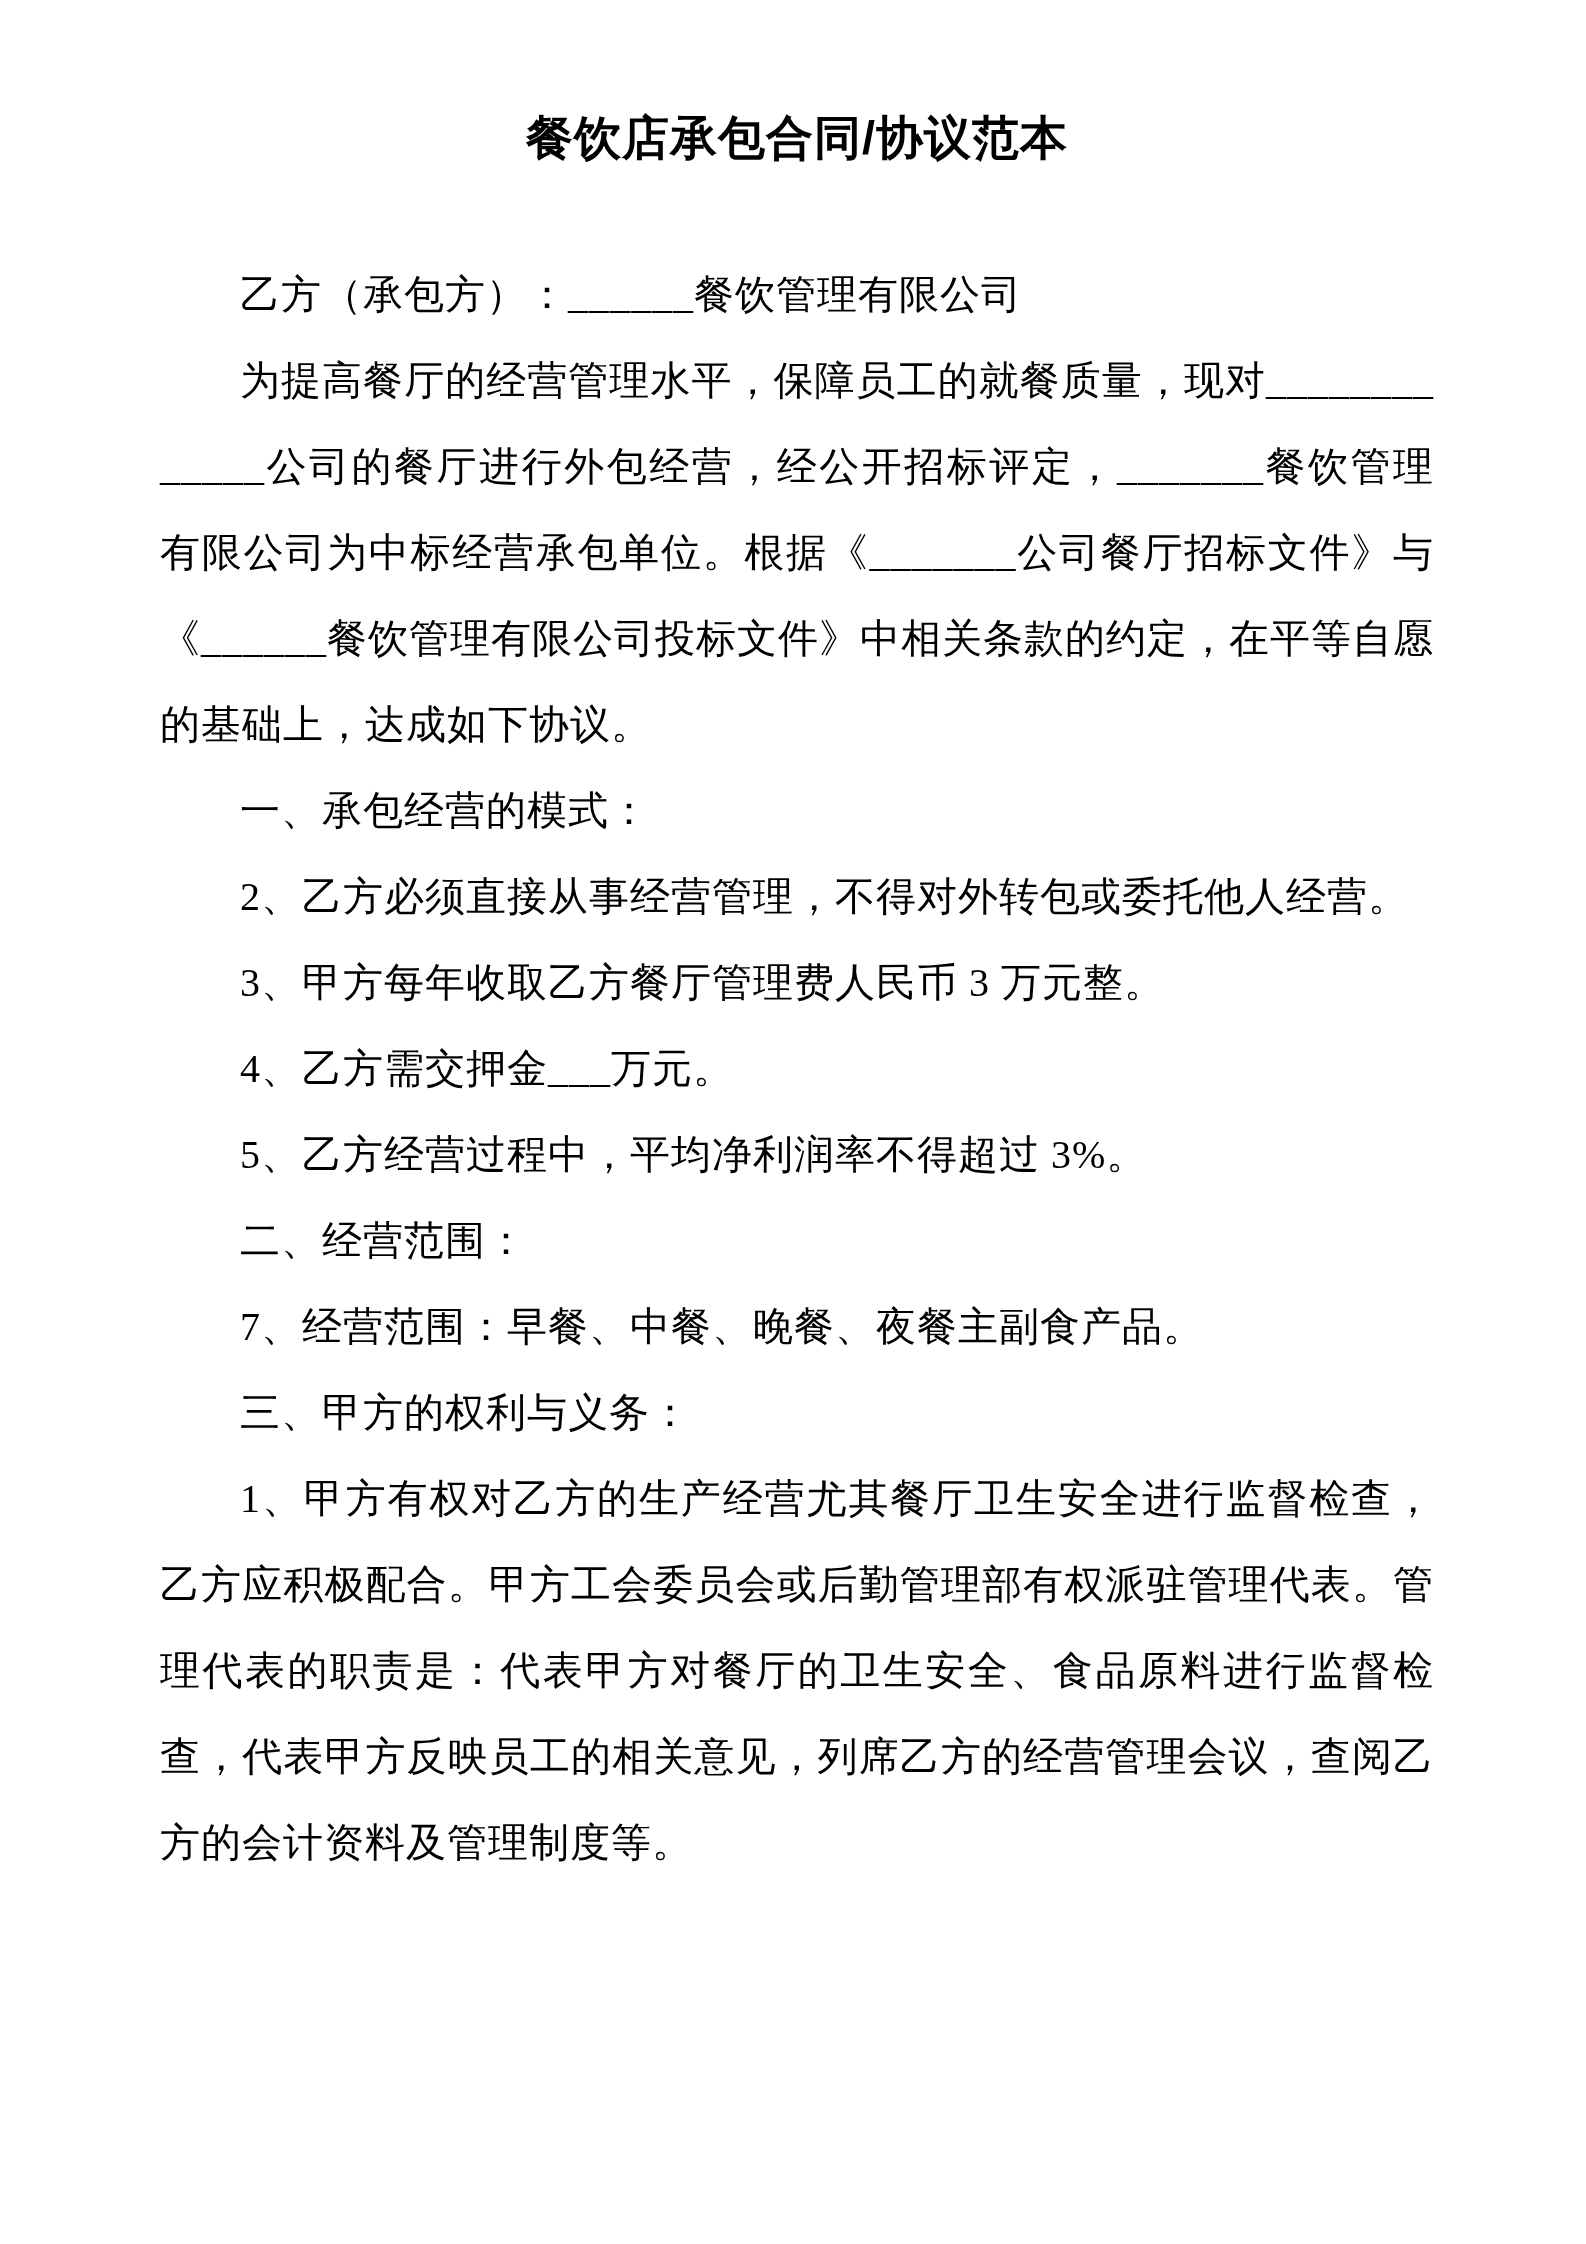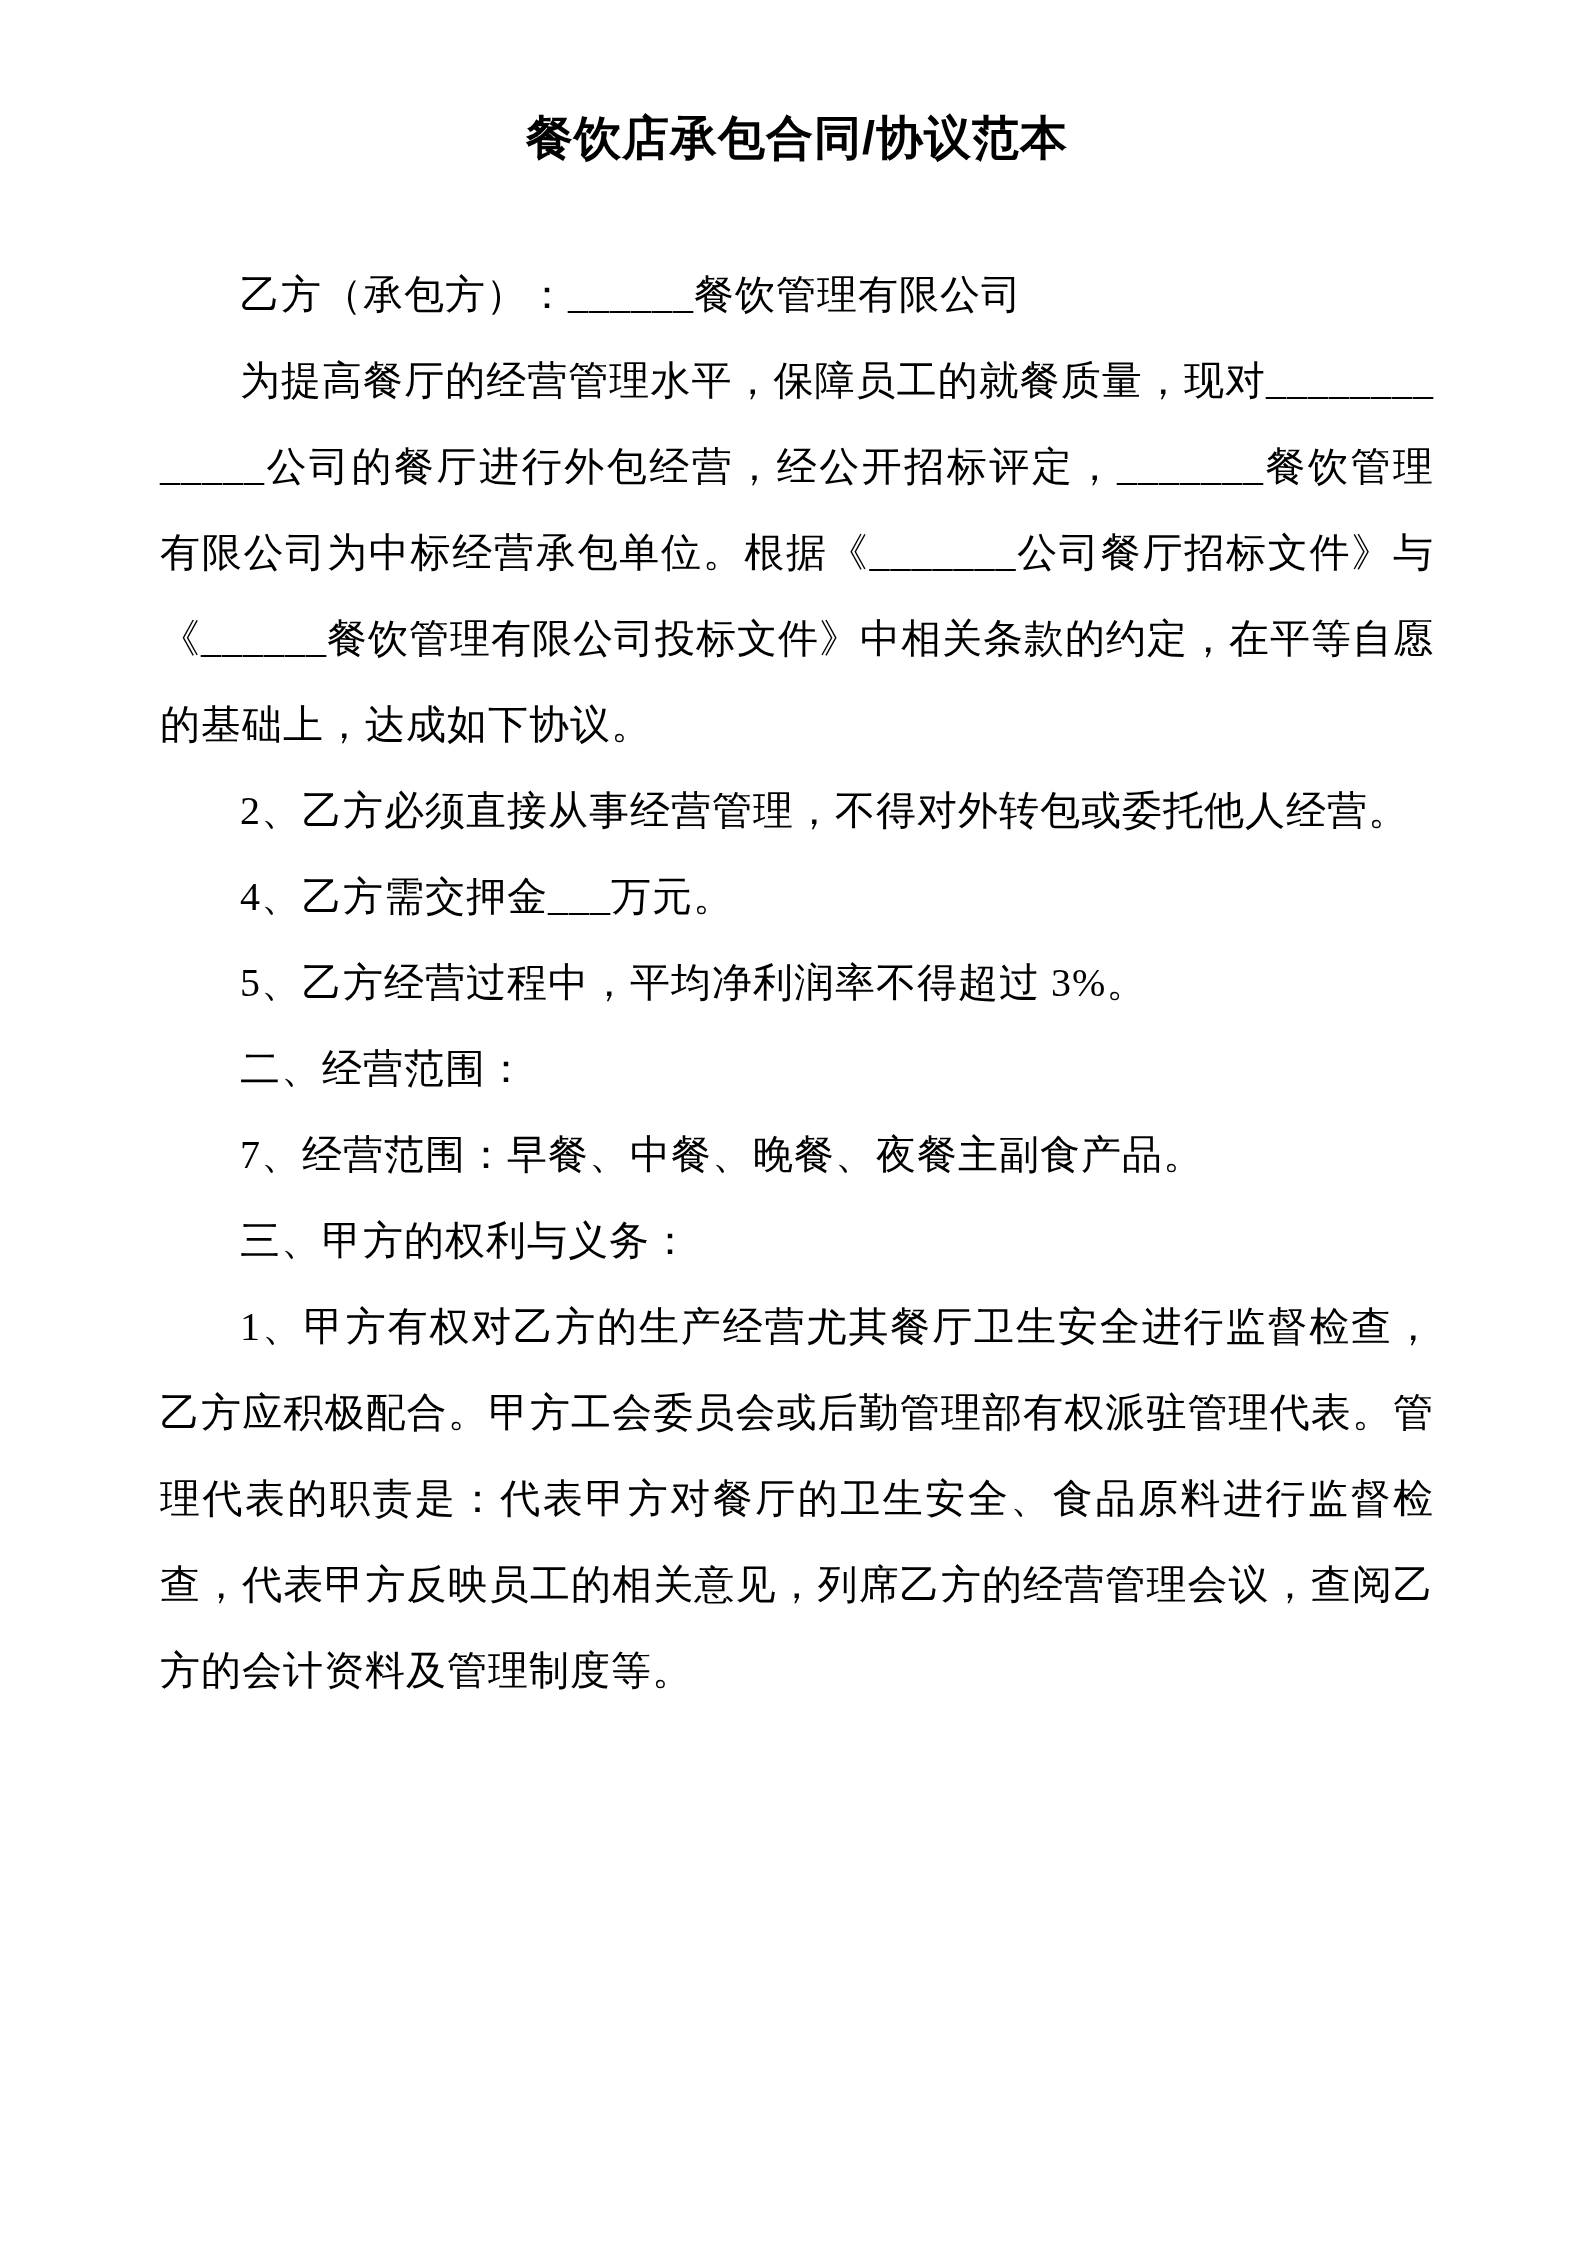--- a/index.html
+++ b/index.html
@@ -45,21 +45,23 @@
   }
 </style>
 </head>
 <body>
 
 <div class="page">
   <h1 class="doc-title">餐饮店承包合同/协议范本</h1>
   <div class="doc-body">
       <p class="para">乙方（承包方）：______餐饮管理有限公司</p>
       <p class="para">为提高餐厅的经营管理水平，保障员工的就餐质量，现对_____________公司的餐厅进行外包经营，经公开招标评定，_______餐饮管理有限公司为中标经营承包单位。根据《_______公司餐厅招标文件》与《______餐饮管理有限公司投标文件》中相关条款的约定，在平等自愿的基础上，达成如下协议。</p>
+      <p class="para">一、承包经营的模式：</p>
       <p class="para">2、乙方必须直接从事经营管理，不得对外转包或委托他人经营。</p>
+      <p class="para">3、甲方每年收取乙方餐厅管理费人民币 3 万元整。</p>
       <p class="para">4、乙方需交押金___万元。</p>
       <p class="para">5、乙方经营过程中，平均净利润率不得超过 3%。</p>
       <p class="para">二、经营范围：</p>
       <p class="para">7、经营范围：早餐、中餐、晚餐、夜餐主副食产品。</p>
       <p class="para">三、甲方的权利与义务：</p>
       <p class="para">1、甲方有权对乙方的生产经营尤其餐厅卫生安全进行监督检查，乙方应积极配合。甲方工会委员会或后勤管理部有权派驻管理代表。管理代表的职责是：代表甲方对餐厅的卫生安全、食品原料进行监督检查，代表甲方反映员工的相关意见，列席乙方的经营管理会议，查阅乙方的会计资料及管理制度等。</p>
     </div>
 </div>
 
 </body></html>

